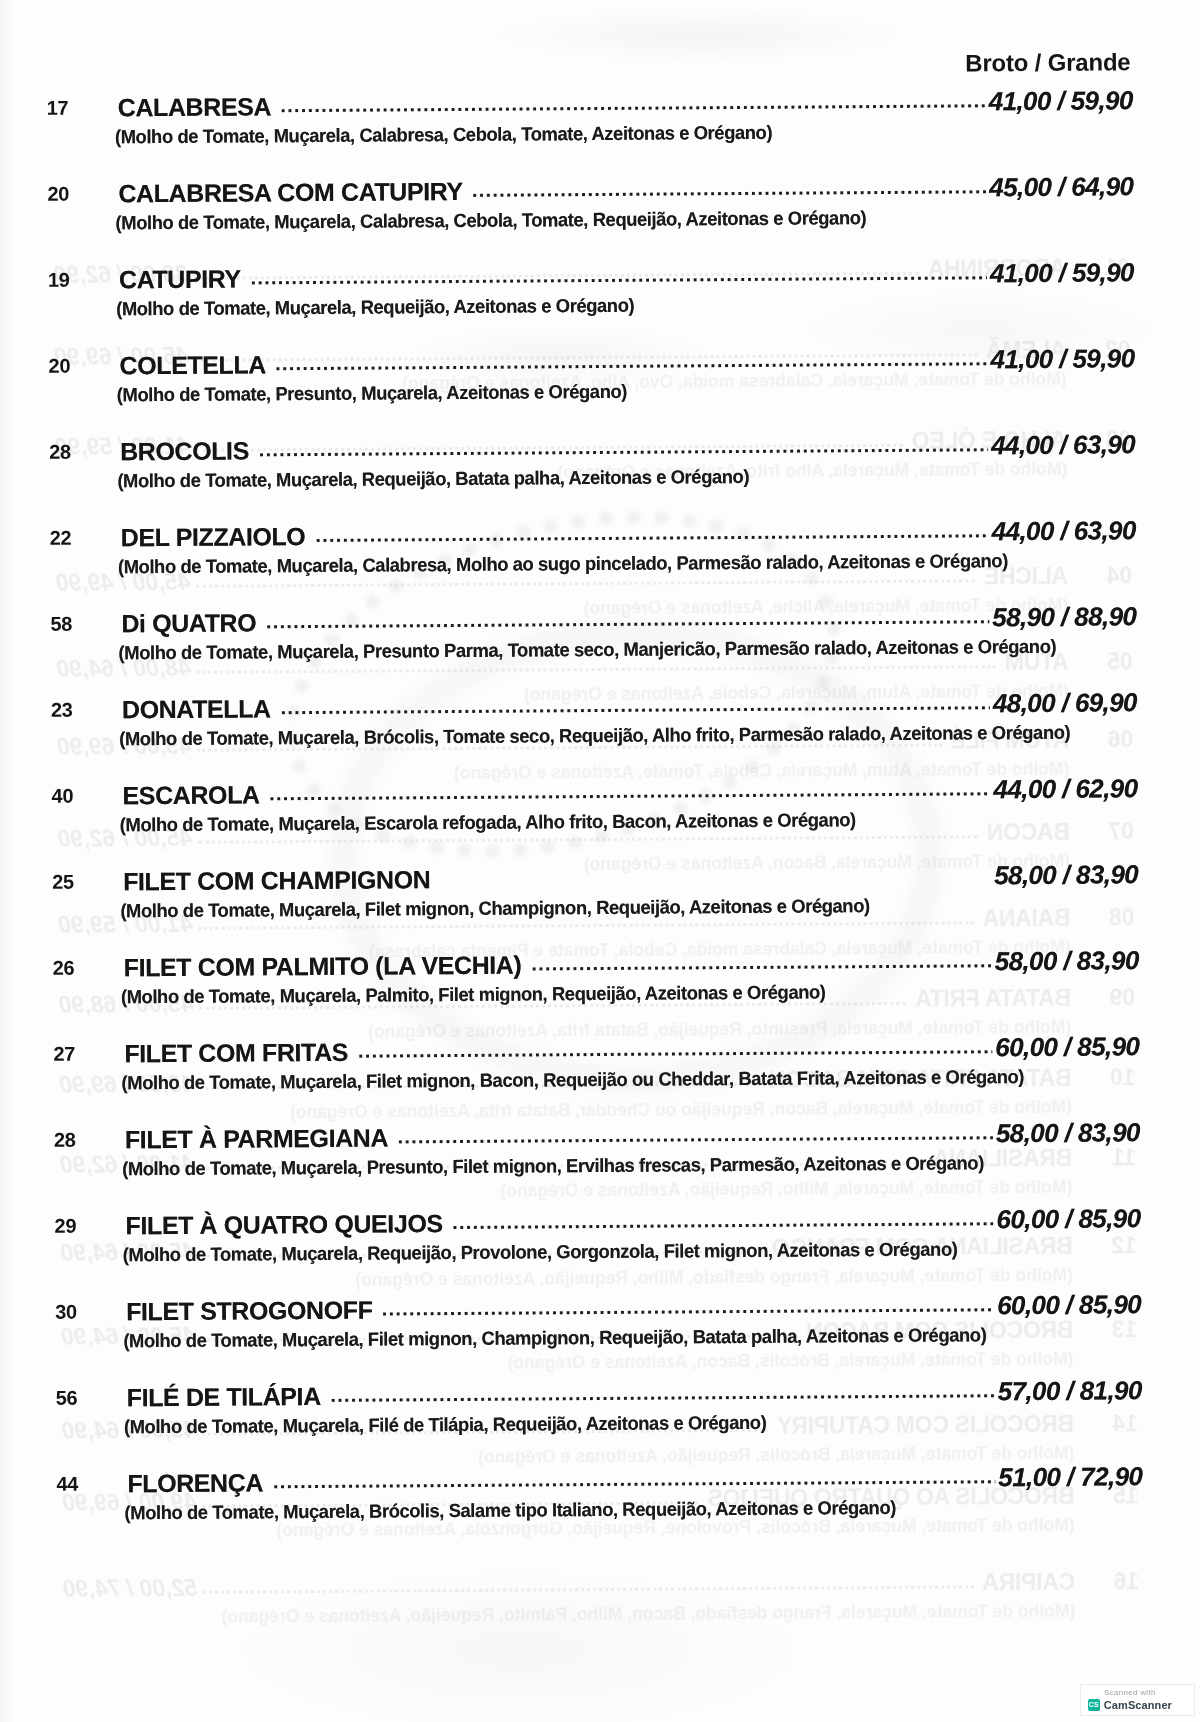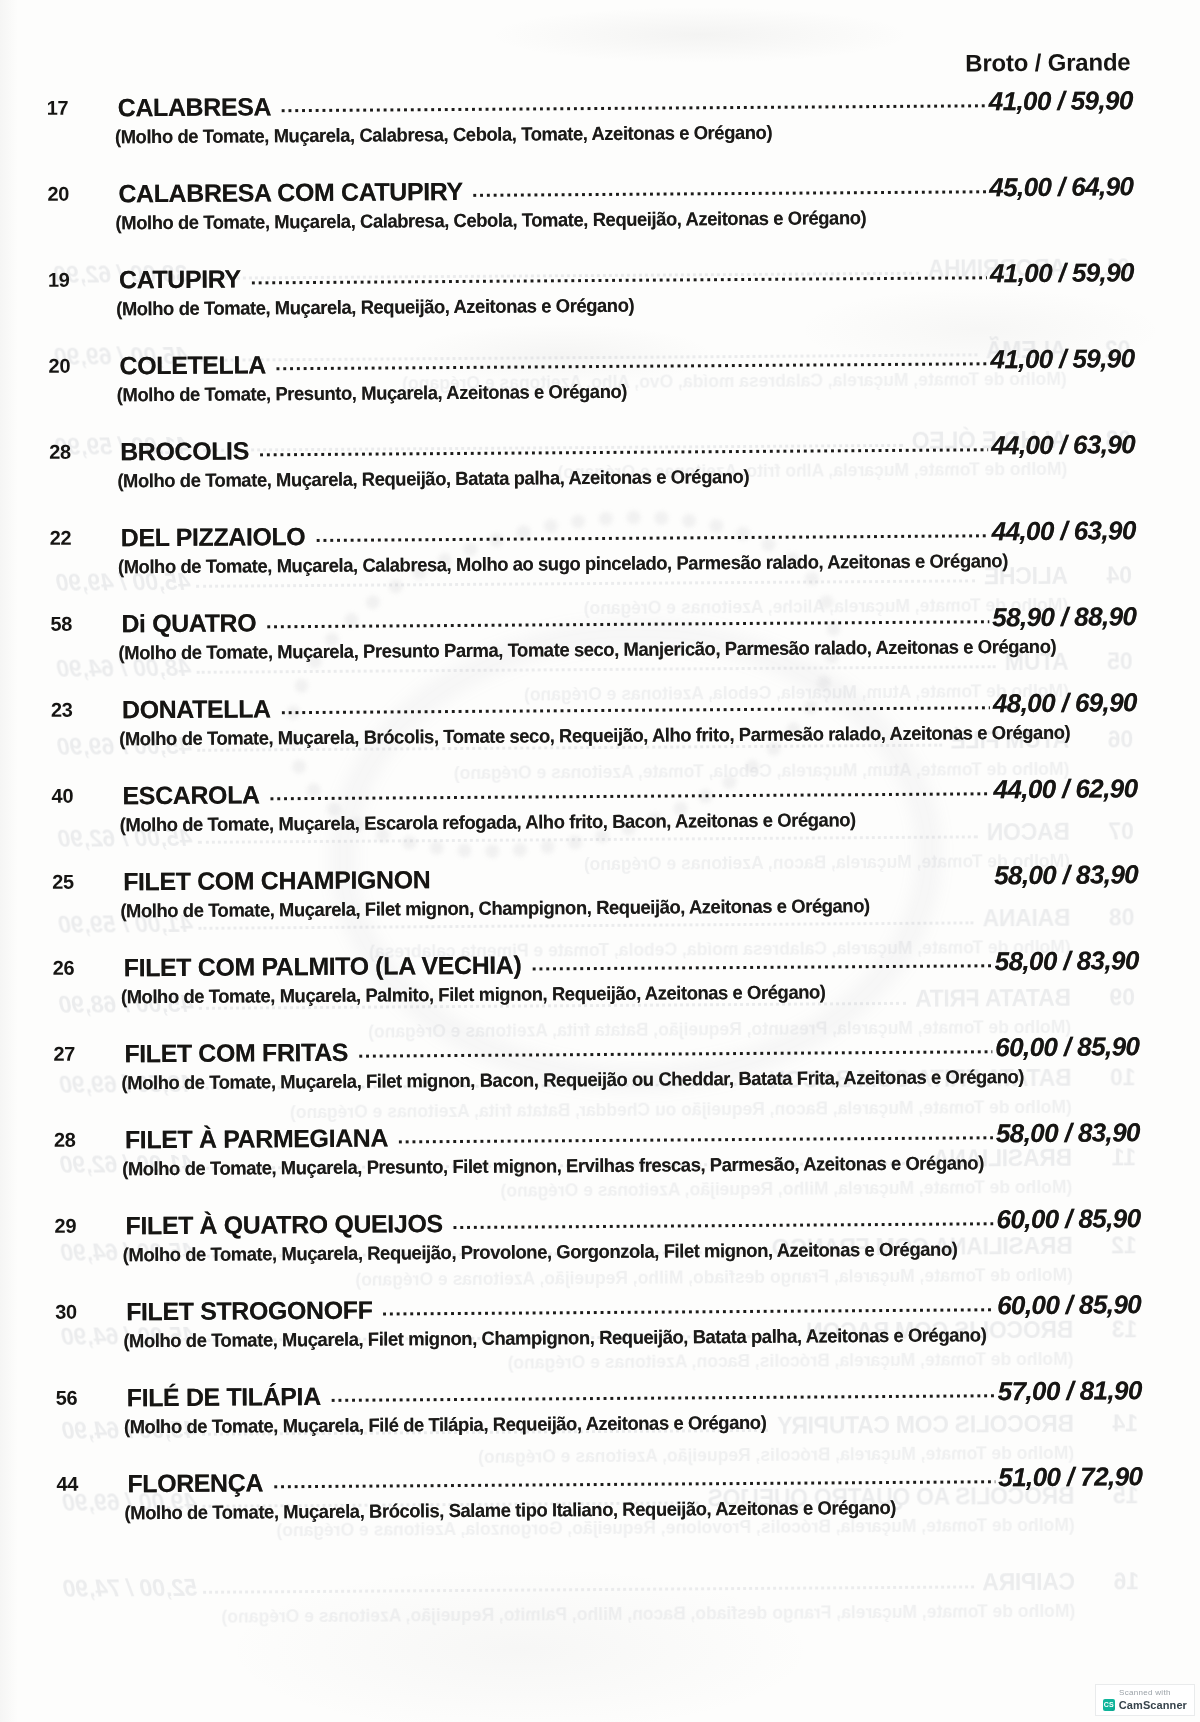--- a/index.html
+++ b/index.html
@@ -98,21 +98,21 @@
     font-size: 19px; font-weight: bold; color: #1b1a18;
     line-height: 26px; letter-spacing: -0.45px; white-space: nowrap;
     transform: scaleX(0.97); transform-origin: left center;
     text-shadow: 0 0 0.4px rgba(27,26,24,0.55);
   }
   
   .cam-badge {
     position: absolute; right: 5px; bottom: 6px;
     background: #ffffff;
     border: 1px solid #e9ebec;
-    padding: 3px 7px 4px 7px;
+    padding: 3px 22px 4px 7px;
     text-align: center;
     z-index: 3;
   }
   .cam-line1 { font-size: 8px; color: #9aa1a7; letter-spacing: 0.3px; margin-bottom: 2px; }
   .cam-line2 { display: flex; align-items: center; gap: 4px; justify-content: center; }
   .cam-icon {
     width: 12px; height: 12px; flex: 0 0 12px;
     background: linear-gradient(135deg, #10b59b 70%, #0a9f88 100%);
     border-radius: 2px;
     color: #ffffff; font-size: 7px; font-weight: bold; line-height: 12px;

